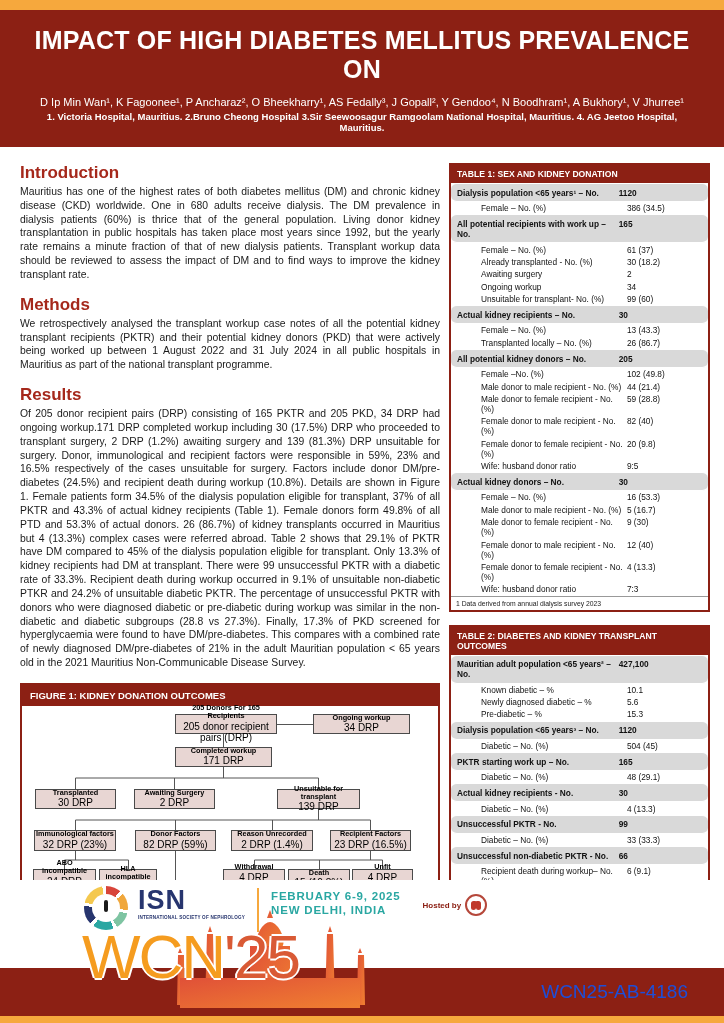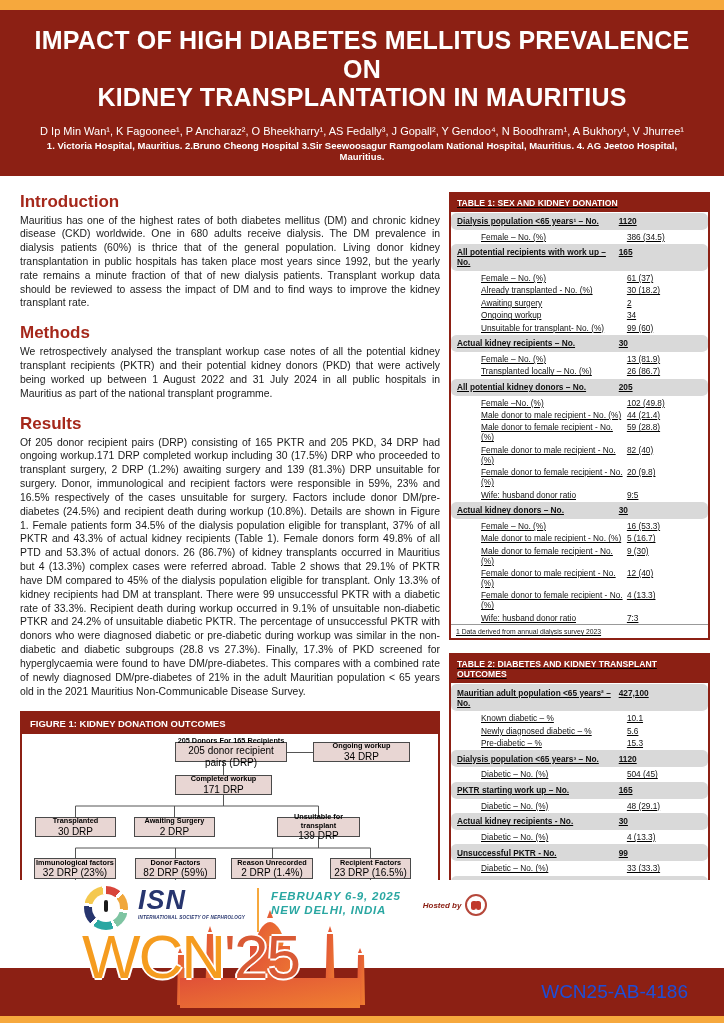--- a/index.html
+++ b/index.html
@@ -31,35 +31,35 @@
   .fig-title{background:var(--dark_red);color:#fff;font-size:9.5px;font-weight:bold;padding:5px 8px;}
   .fig-body{position:relative;width:100%;height:250px;background:#fff;}
   .node{position:absolute;background:var(--box_fill);border:1px solid #4a4a4a;text-align:center;
         display:flex;flex-direction:column;justify-content:center;line-height:1.15;padding:1px;}
   .node .t{font-weight:bold;font-size:7.3px;}
   .node .v{font-size:10px;}
   .fig-footnote{position:absolute;left:0;right:0;bottom:4px;text-align:center;font-size:6.3px;color:#333;}
   .connectors{position:absolute;left:0;top:0;}
 
   
-  .dtable{border:2px solid var(--dark_red);background:#fff;margin-bottom:13px;text-decoration:underline;}
+  .dtable{border:2px solid var(--dark_red);background:#fff;margin-bottom:13px;}
   .dtable-title{background:var(--dark_red);color:#fff;font-size:8.6px;font-weight:bold;padding:4px 6px;}
   .trow{display:flex;font-size:8.3px;color:#111;border-radius:6px;}
   .trow .lbl{flex:1;padding-right:4px;}
   .trow .val{width:34%;flex:none;}
   .trow.cat{background:var(--row_gray);font-weight:bold;padding:3.5px 6px;border-top:1px solid #fff;border-bottom:1px solid #fff;}
   .trow.sub{padding:1.2px 6px 1.2px 30px;justify-content:space-between;}
   .trow.sub:first-of-type{padding-top:3px;}
   .tfoot{font-size:6.8px;color:#222;padding:3px 5px;border-top:1px solid #999;}
 
   
   .footer{position:absolute;left:0;bottom:0;width:724px;height:143px;background:#fff;}
   .footer .red-bar{position:absolute;left:0;right:0;bottom:7px;height:48px;background:var(--dark_red);}
   .footer .orange-bar{position:absolute;left:0;right:0;bottom:0;height:7px;background:var(--orange);}
-  .brand{position:absolute;left:84px;top:6px;display:flex;align-items:flex-start;gap:10px;z-index:3;font-style:italic;}
+  .brand{position:absolute;left:84px;top:6px;display:flex;align-items:flex-start;gap:10px;z-index:3;}
   .isn-ring{width:44px;height:44px;border-radius:50%;
      background:conic-gradient(#d8453a 0 40deg,#fff 40deg 50deg,#f0a73c 50deg 95deg,#fff 95deg 105deg,#7ec4a2 105deg 150deg,#fff 150deg 160deg,#2aa7a2 160deg 215deg,#fff 215deg 225deg,#27356E 225deg 275deg,#fff 275deg 285deg,#f4c84e 285deg 350deg,#fff 350deg 360deg);
      position:relative;}
   .isn-ring::after{content:"";position:absolute;inset:8px;background:#fff;border-radius:50%;}
   .isn-ring .pin{position:absolute;left:20px;top:14px;width:4px;height:12px;background:#1a1a1a;border-radius:2px;z-index:2;}
   .isn-text{display:flex;flex-direction:column;margin-top:2px;}
   .isn-word{color:var(--navy);font-size:27px;font-weight:bold;line-height:.9;letter-spacing:1px;}
   .isn-sub{color:var(--navy);font-size:4.6px;font-weight:bold;margin-top:3px;letter-spacing:.2px;}
   .brand-div{width:2px;height:44px;background:var(--orange);margin:2px 2px 0;}
   .congress{margin-top:3px;}
@@ -80,21 +80,20 @@
 </head>
 <body>
 
 <div class="poster">
 
   <div class="top-strip"></div>
 
   <div class="header">
     <h1>
       <span>IMPACT OF HIGH DIABETES MELLITUS PREVALENCE ON</span><br>
-      <span>KIDNEY TRANSPLANTATION IN MAURITIUS</span>
     </h1>
     <div class="authors">D Ip Min Wan¹, K Fagoonee¹, P Ancharaz², O Bheekharry¹, AS Fedally³, J Gopall², Y Gendoo⁴, N Boodhram¹, A Bukhory¹, V Jhurree¹</div>
     <div class="affiliations">1. Victoria Hospital, Mauritius. 2.Bruno Cheong Hospital 3.Sir Seewoosagur Ramgoolam National Hospital, Mauritius. 4. AG Jeetoo Hospital, Mauritius.</div>
   </div>
 
   <div class="main">
 
     <div class="col-left">
       <h2 class="sec">Introduction</h2>
       <p class="body-text">Mauritius has one of the highest rates of both diabetes mellitus (DM) and chronic kidney disease (CKD) worldwide. One in 680 adults receive dialysis. The DM prevalence in dialysis patients (60%) is thrice that of the general population. Living donor kidney transplantation in public hospitals has taken place most years since 1992, but the yearly rate remains a minute fraction of that of new dialysis patients. Transplant workup data should be reviewed to assess the impact of DM and to find ways to improve the kidney transplant rate.</p>
@@ -113,21 +112,21 @@
               <path d="M201.5,28 V41"></path>
               <path d="M250,18.5 H291"></path>
               <path d="M201.5,61 V72 M53.5,72 H296.5 M53.5,72 V83 M152.5,72 V83 M296.5,72 V83"></path>
               <path d="M296.5,103 V114 M53.5,114 H348.5 M53.5,114 V124 M153.5,114 V124 M250.5,114 V124 M348.5,114 V124"></path>
               <path d="M53.5,145 V154 M42.5,154 H106.5 M42.5,154 V163 M106.5,154 V163"></path>
               <path d="M348.5,145 V154 M232.5,154 H360.5 M232.5,154 V163 M297.5,154 V163 M360.5,154 V163"></path>
               <path d="M153.5,145 V193 M49.5,193 H353.5 M49.5,193 V203 M124.5,193 V203 M201.5,193 V203 M278.5,193 V203 M353.5,193 V203"></path>
             </g>
           </svg>
 
-          <div class="node" style="left:153px;top:8px;width:112px;height:20px;">
+          <div class="node" style="left:153px;top:8px;width:102px;height:20px;">
             <div class="t">205 Donors For 165 Recipients</div>
             <div class="v">205 donor recipient pairs (DRP)</div>
           </div>
           <div class="node" style="left:291px;top:8px;width:97px;height:20px;">
             <div class="t">Ongoing workup</div>
             <div class="v">34 DRP</div>
           </div>
           <div class="node" style="left:153px;top:41px;width:97px;height:20px;">
             <div class="t">Completed workup</div>
             <div class="v">171 DRP</div>
@@ -252,21 +251,21 @@
               <span class="val">99 (60)</span>
             </div>
 
             <div class="trow cat">
               <span class="lbl">Actual kidney recipients – No.</span>
               <span class="val">30</span>
             </div>
 
             <div class="trow sub">
               <span class="lbl">Female – No. (%)</span>
-              <span class="val">13 (81.9)</span>
+              <span class="val">13 (43.3)</span>
             </div>
 
             <div class="trow sub">
               <span class="lbl">Transplanted locally – No. (%)</span>
               <span class="val">26 (86.7)</span>
             </div>
 
             <div class="trow cat">
               <span class="lbl">All potential kidney donors – No.</span>
               <span class="val">205</span>

